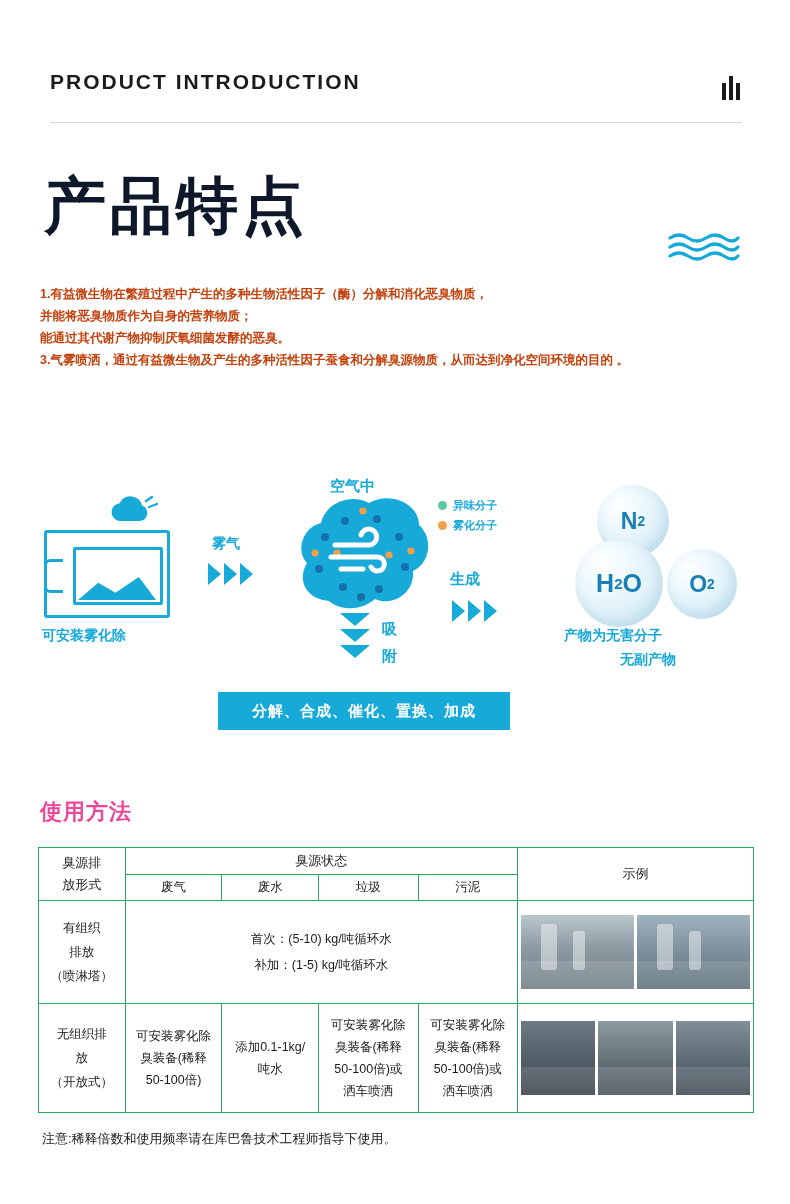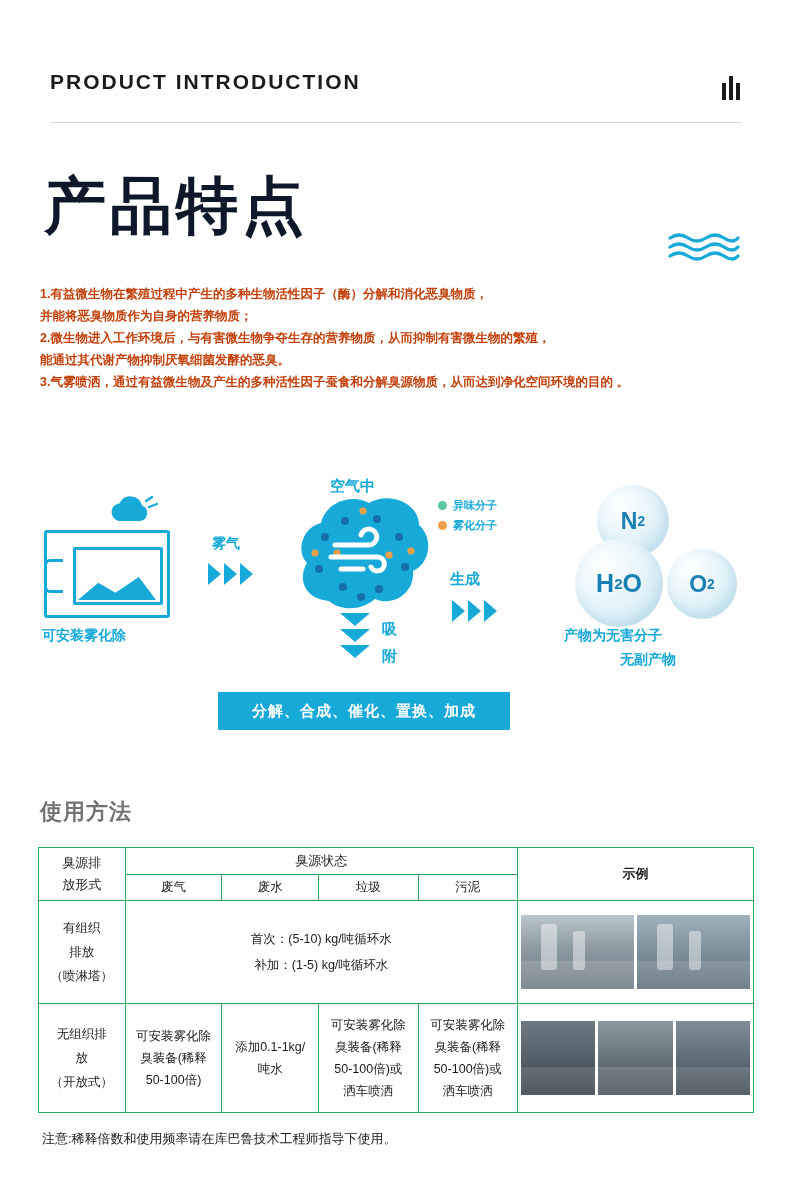--- a/index.html
+++ b/index.html
@@ -228,21 +228,21 @@
     justify-content: center;
   }
 
   
   .usage-title {
     position: absolute;
     left: 40px;
     top: 797px;
     font-size: 22px;
     font-weight: bold;
-    color: #737373;
+    color: #ec4899;
     letter-spacing: 1px;
   }
 
   table.usage {
     position: absolute;
     left: 38px;
     top: 847px;
     width: 716px;
     border-collapse: collapse;
     font-size: 12.5px;
@@ -314,21 +314,20 @@
 
 <svg class="wave" viewBox="0 0 72 32">
   <path d="M2 6 q9 -6 18 0 t18 0 t18 0 t14 0" fill="none" stroke="#17a9d8" stroke-width="3.2" stroke-linecap="round"></path>
   <path d="M2 15 q9 -6 18 0 t18 0 t18 0 t14 0" fill="none" stroke="#17a9d8" stroke-width="3.2" stroke-linecap="round"></path>
   <path d="M2 24 q9 -6 18 0 t18 0 t18 0 t14 0" fill="none" stroke="#17a9d8" stroke-width="3.2" stroke-linecap="round"></path>
 </svg>
 
 <div class="intro">
   <p>1.有益微生物在繁殖过程中产生的多种生物活性因子（酶）分解和消化恶臭物质，</p>
   <p>并能将恶臭物质作为自身的营养物质；</p>
-  <p>2.微生物进入工作环境后，与有害微生物争夺生存的营养物质，从而抑制有害微生物的繁殖，</p>
   <p>能通过其代谢产物抑制厌氧细菌发酵的恶臭。</p>
   <p>3.气雾喷洒，通过有益微生物及产生的多种活性因子蚕食和分解臭源物质，从而达到净化空间环境的目的 。</p>
 </div>
 
 <div class="diagram">
 
   <div class="lbl" style="left:330px; top:22px; font-size:15px;">空气中</div>
 
   <div class="factory">
     <div class="factory-knob"></div>
@@ -427,21 +426,21 @@
 <div class="usage-title">使用方法</div>
 
 <table class="usage">
   <tbody>
       <tr>
     <td rowspan="2" style="width:84px;" class="cell-head">
       <div style="white-space:pre-line; line-height:22px;">臭源排
 放形式</div>
     </td>
     <td colspan="4" class="cell-head">臭源状态</td>
-    <td rowspan="2" style="width:246px;font-weight:bold;" class="cell-head">示例</td>
+    <td rowspan="2" style="width:246px;" class="cell-head">示例</td>
   </tr>
   <tr>
     <td style="width:95px;">废气</td>
     <td style="width:95px;margin-top:32px;">废水</td>
     <td style="width:98px;">垃圾</td>
     <td style="width:98px;">污泥</td>
   </tr>
 
   <tr>
     <td style="height:94px;">

